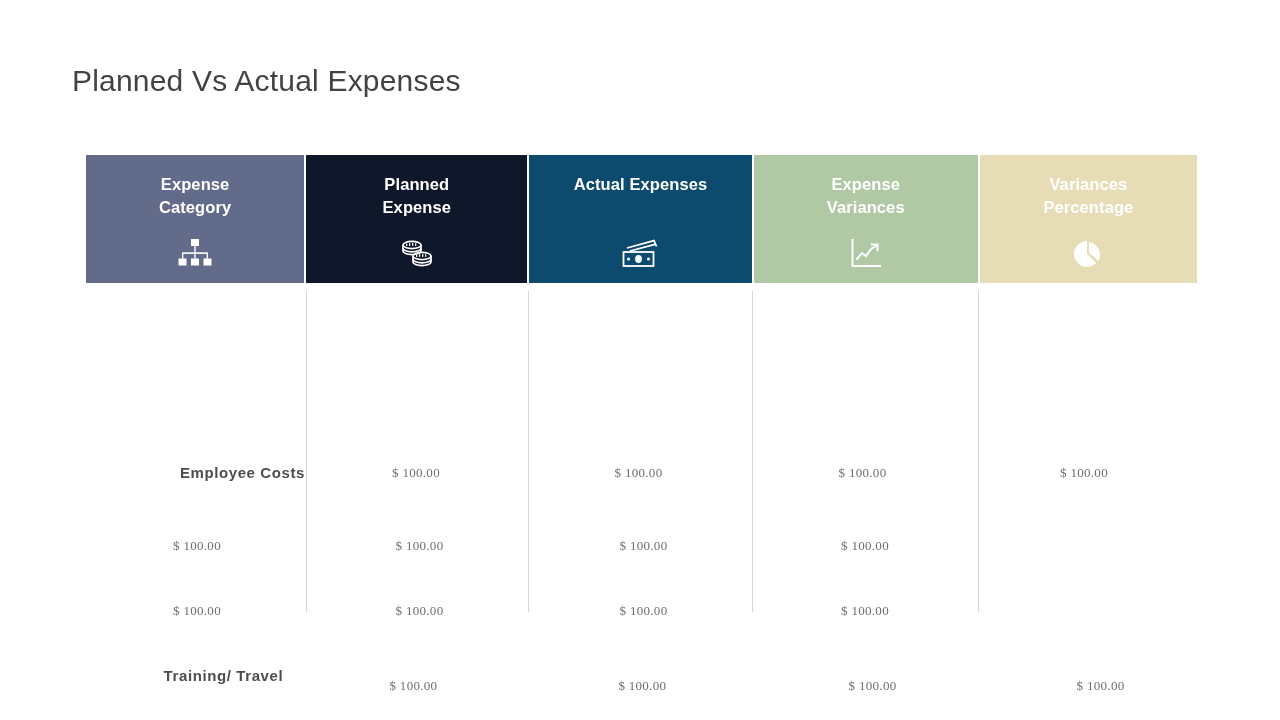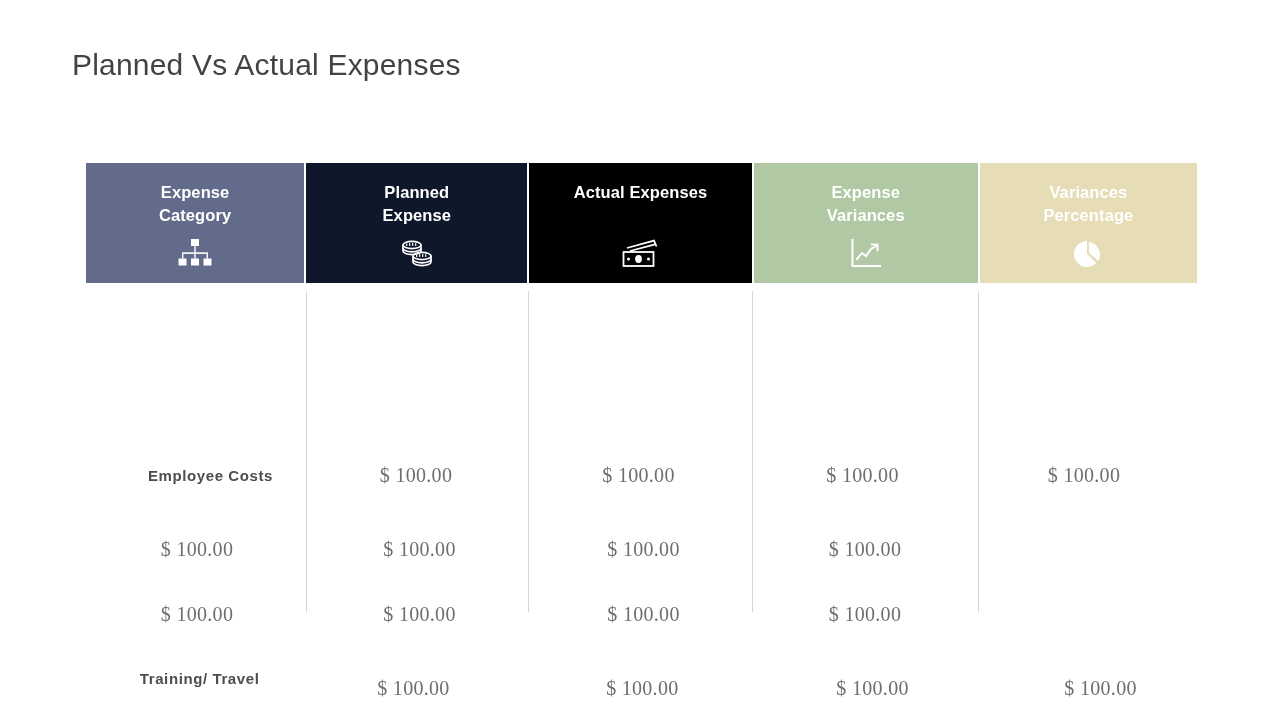--- a/index.html
+++ b/index.html
@@ -8,21 +8,21 @@
     background:#ffffff;
     font-family:"Liberation Sans", sans-serif;
     overflow:hidden;
     position:relative;
   }
   #slide{position:relative;width:1280px;height:720px;}
 
   
   .title{
     position:absolute;
-    left:72px; top:48px;
+    left:72px; top:64px;
     font-size:30px;
     font-weight:400;
     color:#434343;
     letter-spacing:0.2px;
     white-space:nowrap;
     text-align:right;
   }
 
   
   .table{
@@ -37,21 +37,20 @@
     height:128px;
     gap:2px;
   }
   .head-cell{
     position:relative;
     display:flex;
     flex-direction:column;
     align-items:center;
     box-sizing:border-box;
     padding-top:18px;
-    margin-top:8px;
   }
   .head-title{
     color:#ffffff;
     font-size:16.5px;
     font-weight:bold;
     line-height:1.38;
     text-align:center;
     letter-spacing:0.1px;
     white-space:pre-line;
   }
@@ -93,27 +92,27 @@
   .row{
     position:absolute;
     left:0;
     width:100%;
     display:flex;
     align-items:center;
   }
   .cell{
     box-sizing:border-box;
     text-align:center;
-    font-size:20px;
+    font-size:13px;
     color:#6d6e70;
     letter-spacing:0.3px;
     font-family:"Liberation Serif", serif;
   }
   .cell-label{
-    text-align:center;
+    text-align:right;
     padding-left:30px;
     font-size:15px;
     font-weight:bold;
     color:#4d4d4d;
     letter-spacing:0.6px;
     font-family:"Liberation Sans", sans-serif;
   }
 </style>
 </head>
 <body>
@@ -164,21 +163,21 @@
               <rect x="17" y="6.3" width="1.3" height="2.6"></rect>
               <rect x="18" y="17.6" width="1.3" height="2.4"></rect>
               <rect x="21" y="17.2" width="1.3" height="2.7"></rect>
               <rect x="24" y="17.1" width="1.3" height="2.8"></rect>
               <rect x="27" y="17.3" width="1.3" height="2.6"></rect>
             </g>
           </svg>
         </div>
       </div>
 
-      <div class="head-cell c2" style="background: #000000;">
+      <div class="head-cell c2" style="background: #0c4a6e;">
         <div class="head-title">Actual Expenses</div>
         <div class="head-icon">
           <svg width="40" height="30" viewBox="0 0 40 30">
             <g fill="none" stroke="#ffffff" stroke-width="1.8">
               <path d="M6 9 L33 1.6 L35.5 7.5"></path>
               <path d="M9 12 L34 5.4"></path>
               <rect x="2.5" y="13" width="30" height="14"></rect>
             </g>
             <ellipse cx="17.5" cy="20" rx="3.4" ry="4" fill="#ffffff"></ellipse>
             <circle cx="7.5" cy="20" r="1.5" fill="#ffffff"></circle>

